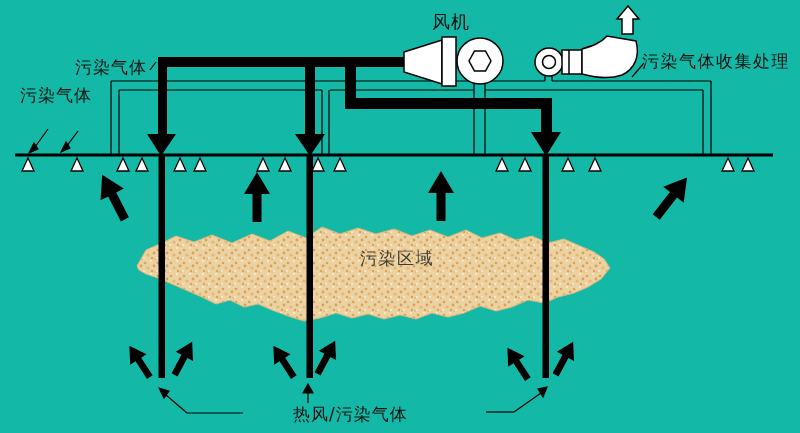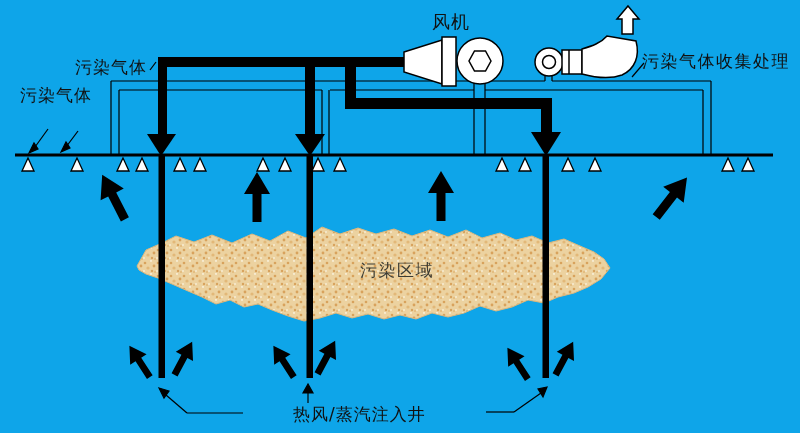--- a/index.html
+++ b/index.html
@@ -1,26 +1,26 @@
 <!DOCTYPE html>
 <html><head>
 <meta charset="utf-8">
 <style>
   html,body{margin:0;padding:0;background:#fff;}
   #stage{
-    position:relative;width:800px;height:433px;background:#0ea5e9;overflow:hidden;
+    position:relative;width:800px;height:433px;background:#14b8a6;overflow:hidden;
     font-family:"DejaVu Sans","Liberation Sans",sans-serif;
   }
   #diagram-svg{position:absolute;left:0;top:0;}
   .lbl{position:absolute;color:#111;white-space:nowrap;line-height:1.35;}
   .lbl-fan{left:432px;top:10px;font-size:18px;letter-spacing:1px;}
   .lbl-treat{left:642px;top:50px;font-size:17px;letter-spacing:1.5px;}
   .lbl-gas{left:75px;top:56px;font-size:17px;letter-spacing:1px;}
   .lbl-port{left:20px;top:84px;font-size:17px;letter-spacing:1px;}
-  .lbl-area{left:360px;top:247px;font-size:17px;letter-spacing:1.5px;color:#3c3c34;margin-top:12px;}
+  .lbl-area{left:360px;top:247px;font-size:17px;letter-spacing:1.5px;color:#3c3c34;}
   .lbl-well{left:293px;top:403px;font-size:17px;letter-spacing:1px;}
 </style>
 </head>
 <body>
 
 <div id="stage">
 
   <svg id="diagram-svg" width="800" height="433" viewBox="0 0 800 433">
 
     <defs>
@@ -155,14 +155,14 @@
   <div class="lbl lbl-treat">污染气体收集处理</div>
 
   <div class="lbl lbl-gas">污染气体</div>
 
   <div class="lbl lbl-port">
     <div>污染气体</div>
   </div>
 
   <div class="lbl lbl-area">污染区域</div>
 
-  <div class="lbl lbl-well">热风/蒸汽注入井</div>
+  <div class="lbl lbl-well">热风/污染气体</div>
 </div>
 
 </body></html>

